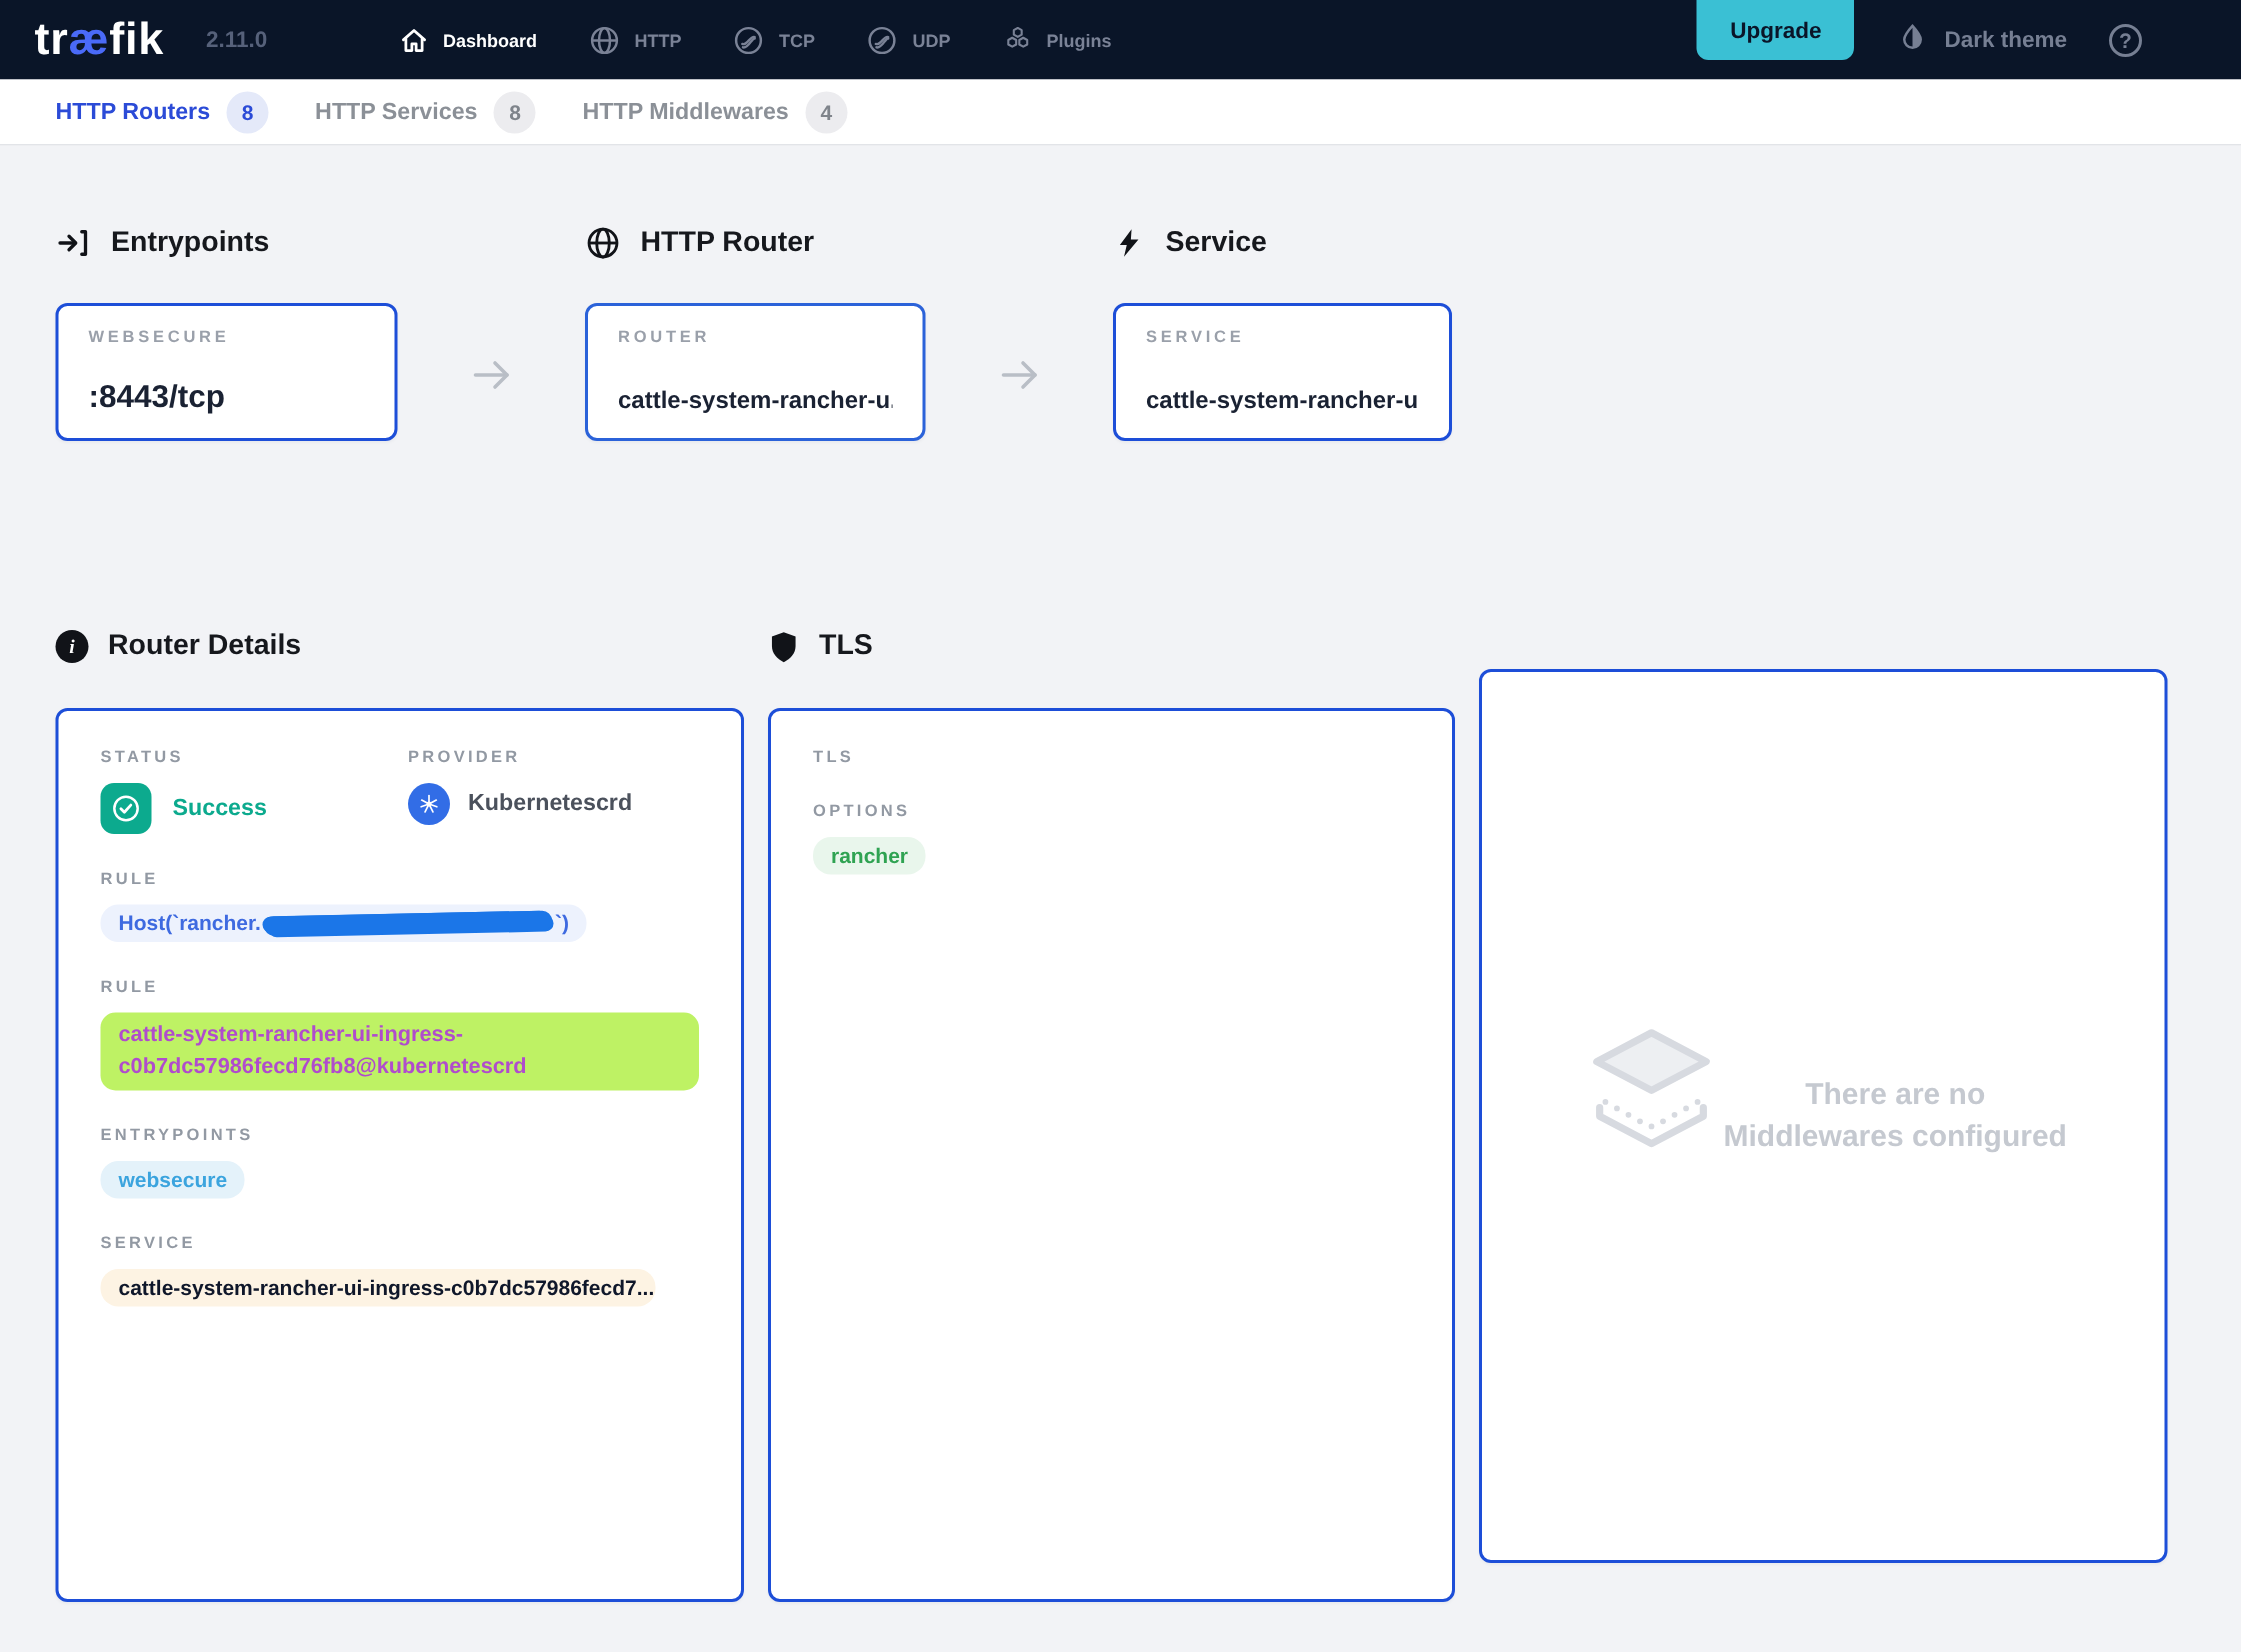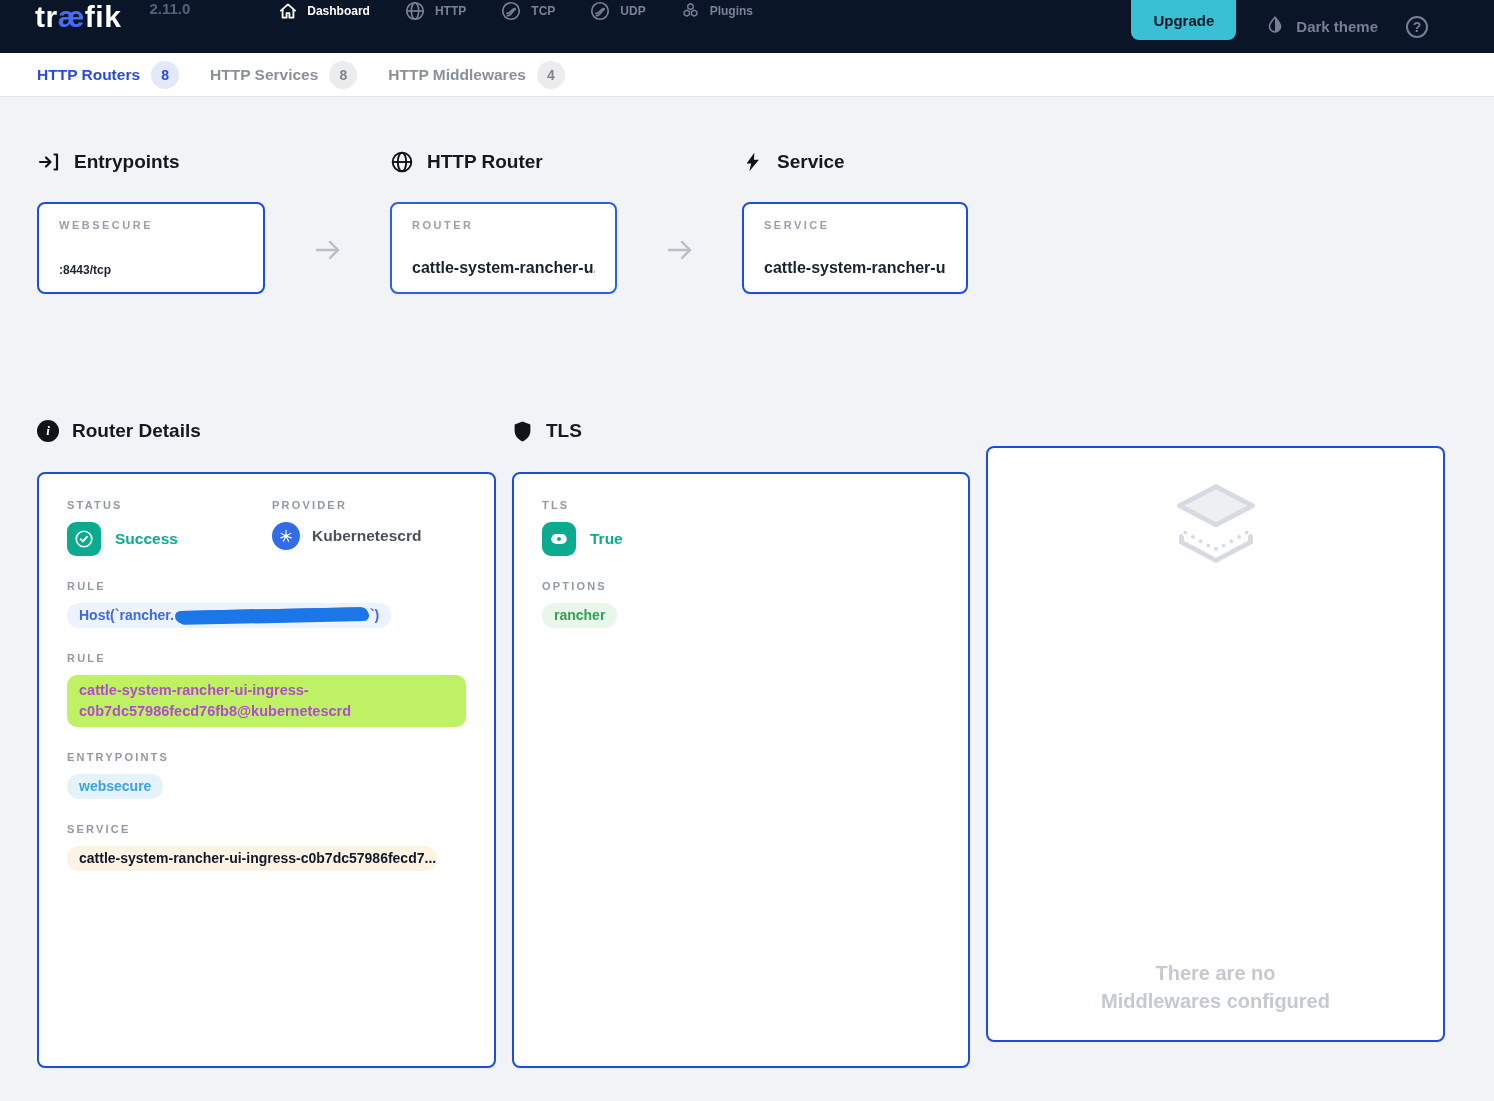--- a/index.html
+++ b/index.html
@@ -7,22 +7,22 @@
   body {
     font-family:"Liberation Sans", sans-serif;
     background:#f2f3f6;
     color:#16181d;
     overflow:hidden;
   }
   .page { width:1494px; height:1101px; position:relative; background:#f2f3f6; }
 
   
   .navbar {
-    height:53px; background:#0a1528; display:flex; align-items:flex-start;
-    padding-left:35px; padding-right:66px;
+    height:53px; background:#0a1528; display:flex; align-items:center;
+    padding-left:23px; padding-right:66px;
   }
   .logo { font-size:30px; font-weight:700; color:#fff; letter-spacing:.5px; cursor:pointer; }
   .logo .ae { color:#4a6af8; }
   .version { color:#56617a; font-size:15px; font-weight:600; margin-left:28px; }
   .nav-menu { display:flex; align-items:center; margin-left:88px; gap:34px; }
   .nav-item { display:flex; align-items:center; gap:9px; font-size:12px; font-weight:600; color:#7a8296; cursor:pointer; }
   .nav-item.active { color:#ffffff; }
   .nav-item svg { display:block; }
   .nav-right { margin-left:auto; display:flex; align-items:center; gap:28px; height:100%; }
   .upgrade-btn {
@@ -61,21 +61,21 @@
   .pipe-col .card { margin-top:27px; }
   .pipe-arrow { width:125px; display:flex; align-items:center; justify-content:center; align-self:flex-start; margin-top:85px; }
   .card {
     background:#fff; border:2px solid #1d4ed8; border-radius:8px;
     box-shadow:0 1px 2px rgba(20,30,60,.04);
   }
   .mini-card { width:228px; height:92px; padding:15px 20px; display:flex; flex-direction:column; justify-content:space-between; }
   .mini-card.router { width:227px; border:2px solid #2b62d9; }
   .mini-card.service { width:226px; }
   .card-label { font-size:11px; font-weight:600; color:#9aa0aa; letter-spacing:2.5px; }
-  .entry-value { font-size:12px; font-weight:700; color:#1a2233; }
+  .entry-value { font-size:21px; font-weight:700; color:#1a2233; }
   .node-value { font-size:16px; font-weight:600; color:#1a2233; white-space:nowrap; overflow:hidden; }
 
   
   .details-row { display:flex; gap:16px; margin-top:124px; }
   .details-col { display:flex; flex-direction:column; }
   .details-col .card { margin-top:28px; }
   .big-card { height:596px; padding:25px 28px; }
   .col-a { width:459px; } .col-b { width:458px; } .col-c { width:459px; }
 
   .field-label { font-size:11px; font-weight:600; color:#9299a3; letter-spacing:2.2px; margin-bottom:11px; }
@@ -107,21 +107,21 @@
   .pill-name {
     display:block; background:#bef264; color:#b04ccd; border-radius:10px;
     padding:5px 12px; font-size:14.5px; font-weight:600; line-height:21px;
     overflow-wrap:break-word;
   }
   .pill-entry { background:#e4f2fa; color:#3ba4de; }
   .pill-service { background:#fdf3e3; color:#0f172a; display:block; white-space:nowrap; overflow:hidden; padding:4px 12px; border-radius:12px; font-size:14px; font-weight:600; line-height:17px; width:370px; }
   .pill-option { background:#e9f6ec; color:#2fa352; }
 
   
-  .empty-card { display:flex; flex-direction:column; align-items:center; justify-content:space-between; }
+  .empty-card { display:flex; flex-direction:row; align-items:center; justify-content:center; }
   .empty-illustration { margin-bottom:34px; }
   .empty-text { text-align:center; font-size:20px; font-weight:600; color:#c5c9d0; line-height:28px; }
 
   .info-circle {
     width:22px; height:22px; border-radius:50%; background:#111318; color:#fff;
     display:flex; align-items:center; justify-content:center;
     font-size:13px; font-weight:700; font-family:"Liberation Serif", serif; font-style:italic;
   }
 </style>
 </head>
@@ -354,29 +354,20 @@
           <span>
             <svg width="21" height="23" viewBox="0 0 24 26">
                 <path d="M12 1.5l9 3.4v7.2c0 5.6-3.8 9.7-9 12.4-5.2-2.7-9-6.8-9-12.4V4.9z" fill="#111318"></path>
               </svg>
           </span>
           <span>TLS</span>
         </div>
         <div class="card big-card">
           <div class="field-block">
             <div class="field-label">TLS</div>
-            <div class="icon-text">
-              <span class="teal-square">
-                <svg width="22" height="22" viewBox="0 0 24 24">
-                    <rect x="3.5" y="6.5" width="17" height="11" rx="5.5" fill="#ffffff"></rect>
-                    <circle cx="12" cy="12" r="3" fill="#0caa8e" stroke="#ffffff" stroke-width="1.6"></circle>
-                  </svg>
-              </span>
-              <span class="teal-text">True</span>
-            </div>
           </div>
           <div class="field-block" style="margin-top:24px">
             <div class="field-label">OPTIONS</div>
             <span class="pill pill-option">rancher</span>
           </div>
         </div>
       </div>
 
       <div class="details-col col-c">
         <div class="card big-card empty-card">

